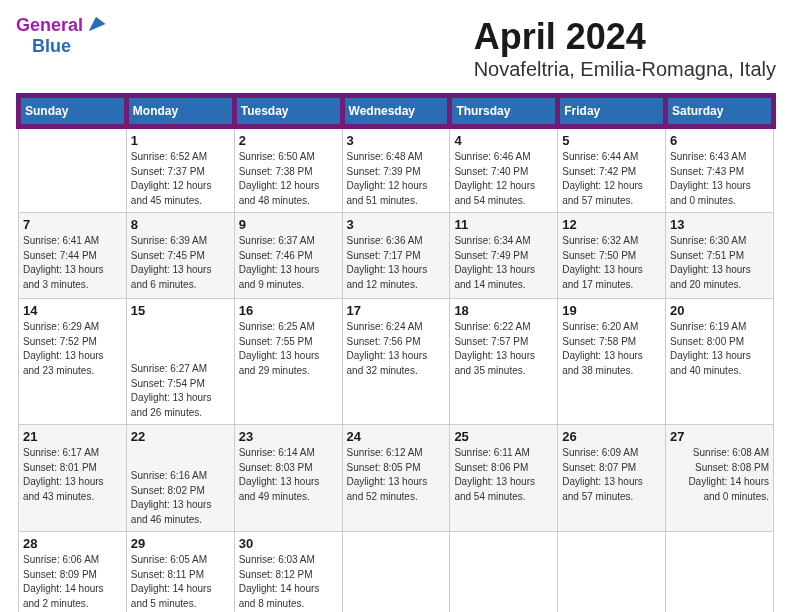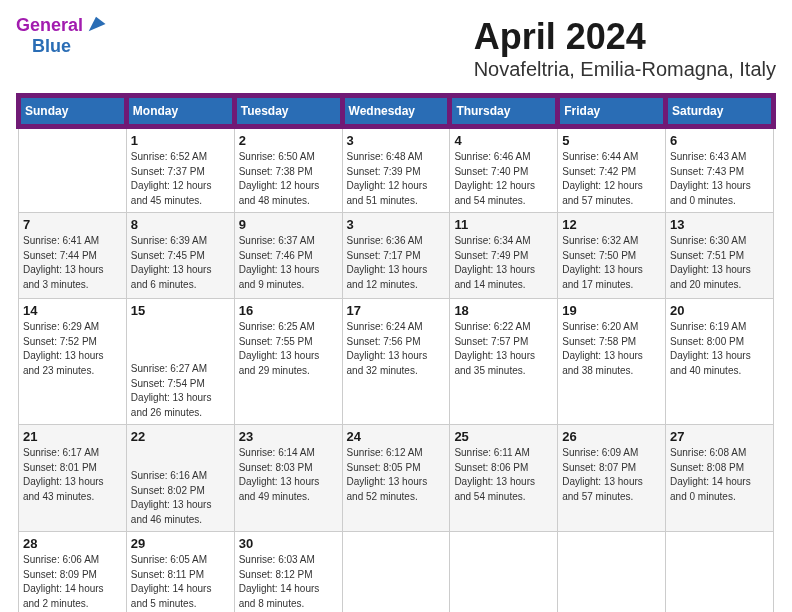--- a/index.html
+++ b/index.html
@@ -312,21 +312,21 @@
         </td>
         <td>
           <span class="day-num">26</span>
           <div class="day-detail" style="white-space: pre-line;">Sunrise: 6:09 AM
 Sunset: 8:07 PM
 Daylight: 13 hours
 and 57 minutes.</div>
         </td>
         <td>
           <span class="day-num">27</span>
-          <div class="day-detail" style="white-space: pre-line;">Sunrise: 6:08 AM
+          <div class="day-detail" style="white-space: pre-line; text-align: right;">Sunrise: 6:08 AM
 Sunset: 8:08 PM
 Daylight: 14 hours
 and 0 minutes.</div>
         </td>
       </tr>
       <tr>
         <td>
           <span class="day-num">28</span>
           <div class="day-detail" style="white-space: pre-line;">Sunrise: 6:06 AM
 Sunset: 8:09 PM

